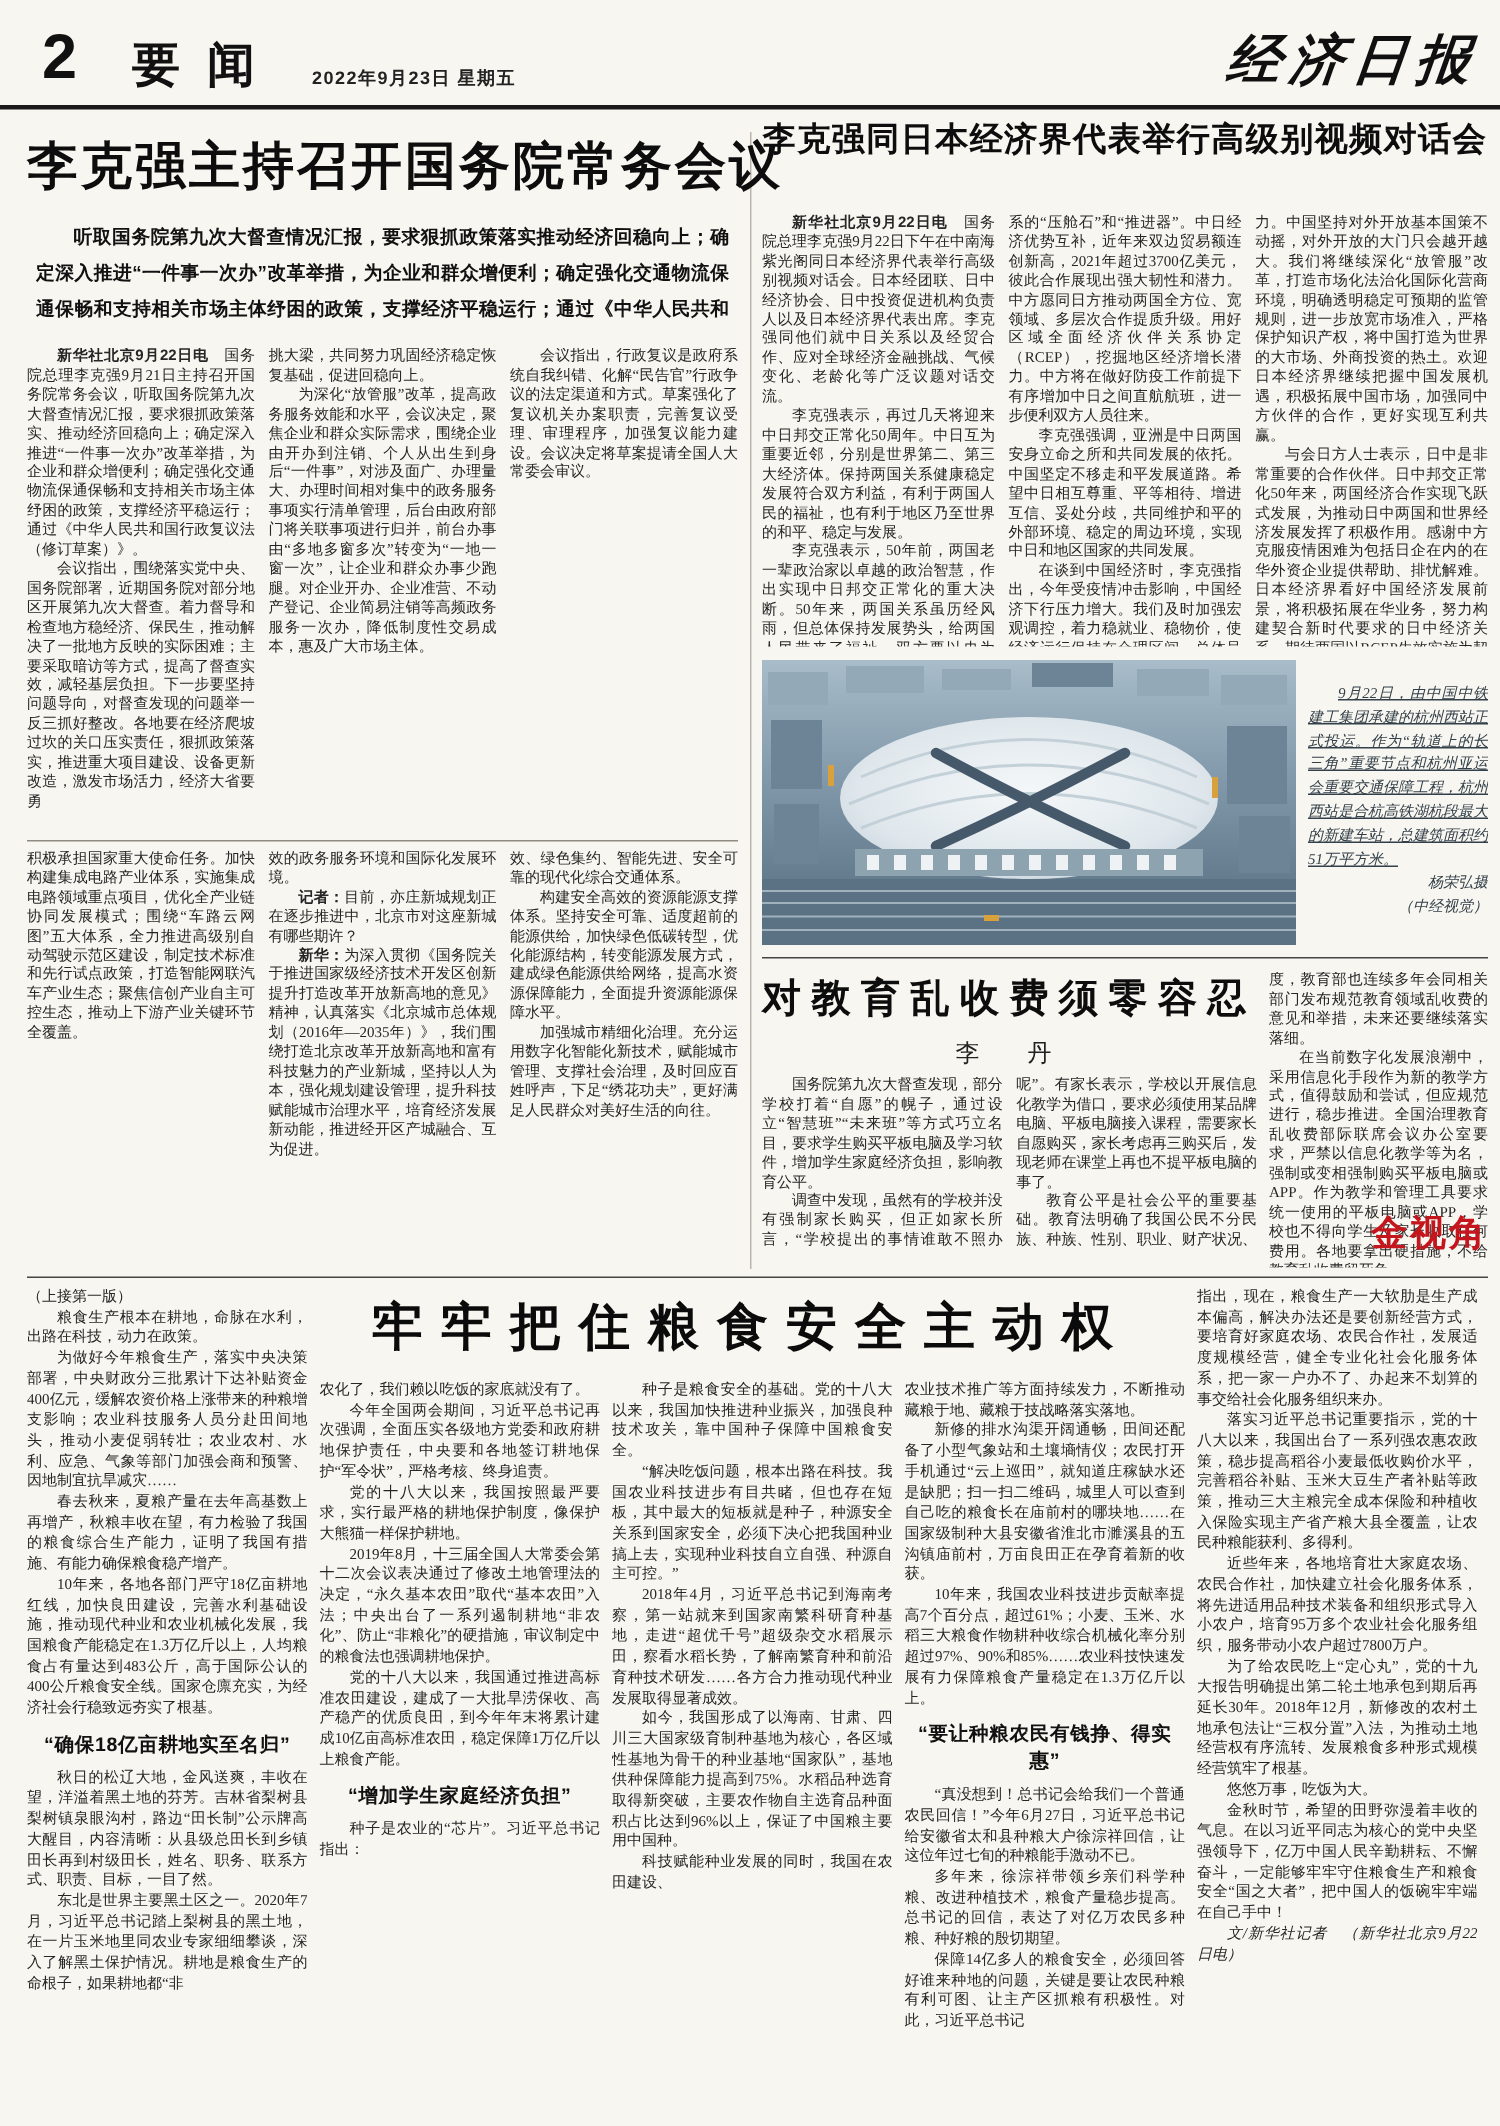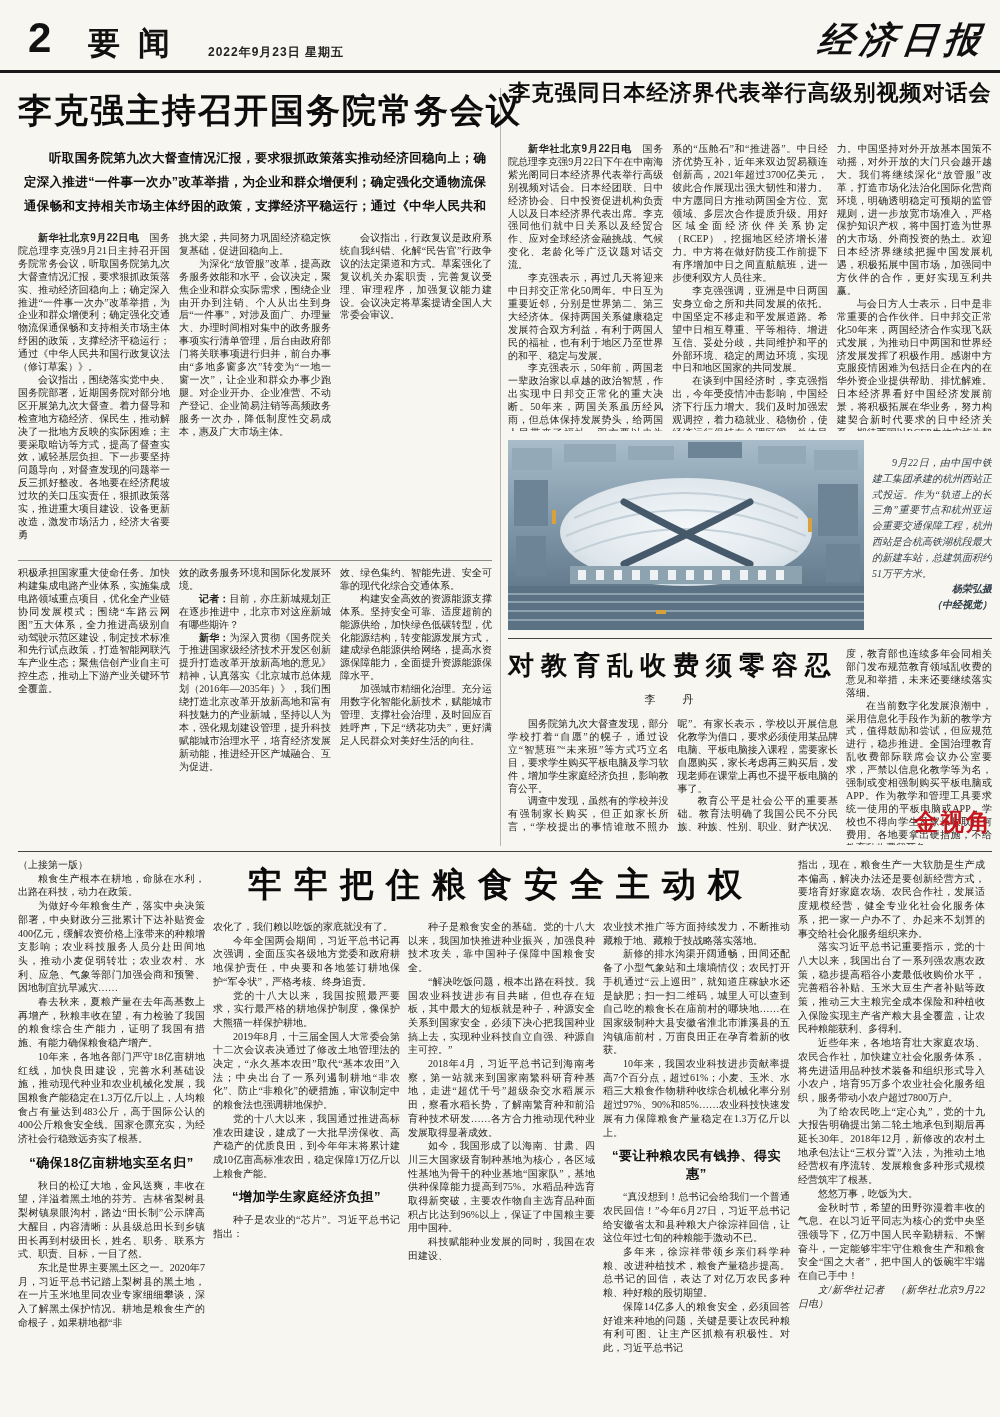--- a/index.html
+++ b/index.html
@@ -27,25 +27,25 @@
   .body-m { font-size:10px;  line-height:13.7px; }
   p.para { text-indent:2em; text-align:justify; margin:0; color:#262626; }
   p.para b { font-family:"Liberation Sans",sans-serif; font-weight:bold; }
   p.noindent { text-indent:0; }
   p.marker { text-indent:0; font-weight:normal; }
   p.subhead { text-indent:0; text-align:center; font:bold 13px "Liberation Sans",sans-serif; letter-spacing:0.5px; margin:8px 0 7px 0; color:#111; }
   p.tail { text-indent:2em; font-style:italic; }
   
   .photo { position:absolute; left:508px; top:440px; width:356px; height:190px; overflow:hidden; background:#7e95a6; }
   .caption { position:absolute; left:872px; top:455px; width:120px; height:180px; font-size:10px; line-height:15.8px; text-align:justify; overflow:hidden; color:#33404a; }
-  .caption .cap-text { text-indent:2em; font-style:italic; }
-  .caption .credit { text-align:right; font-style:italic;font-weight:bold; }
+  .caption .cap-text { text-indent:2em; font-style:italic;text-decoration:underline; }
+  .caption .credit { text-align:right; font-style:italic; }
   
   .h-op { position:absolute; left:508px; top:648px; width:330px; font:bold 26px "Liberation Sans",sans-serif; letter-spacing:7px; text-align:center; color:#0d0d0d; white-space:nowrap; }
-  .op-byline { position:absolute; left:508px; top:692px; width:330px; text-align:center; font-size:11px; letter-spacing:8px; color:#222; }
+  .op-byline { position:absolute; left:508px; top:692px; width:330px; text-align:center; font-size:16px; letter-spacing:8px; color:#222; }
   .badge { position:absolute; left:886px; top:806px; width:106px; text-align:right; font:bold 24px "Liberation Sans",sans-serif; letter-spacing:2px; }
   
   .h-grain { position:absolute; left:248px; top:862px; width:504px; font:bold 34px "Liberation Sans",sans-serif; letter-spacing:12px; text-align:center; color:#0b0b0b; white-space:nowrap; }
   .fcol { position:absolute; width:187px; overflow:hidden; }
 </style>
 </head>
 <body>
 
 <div class="page">
 

